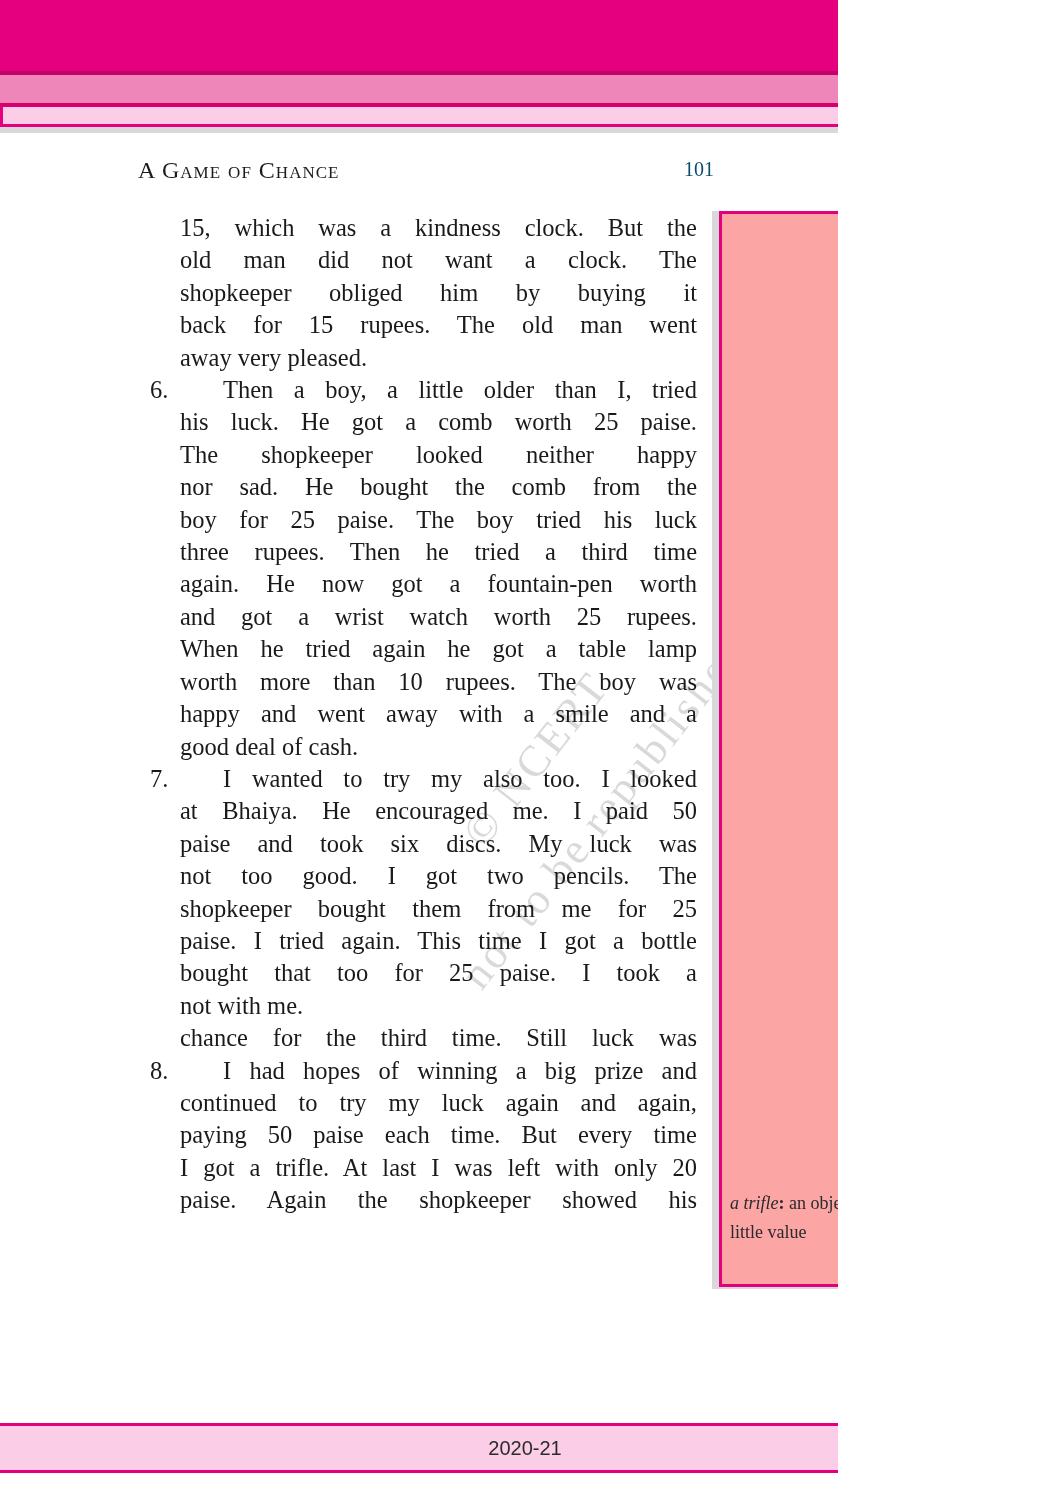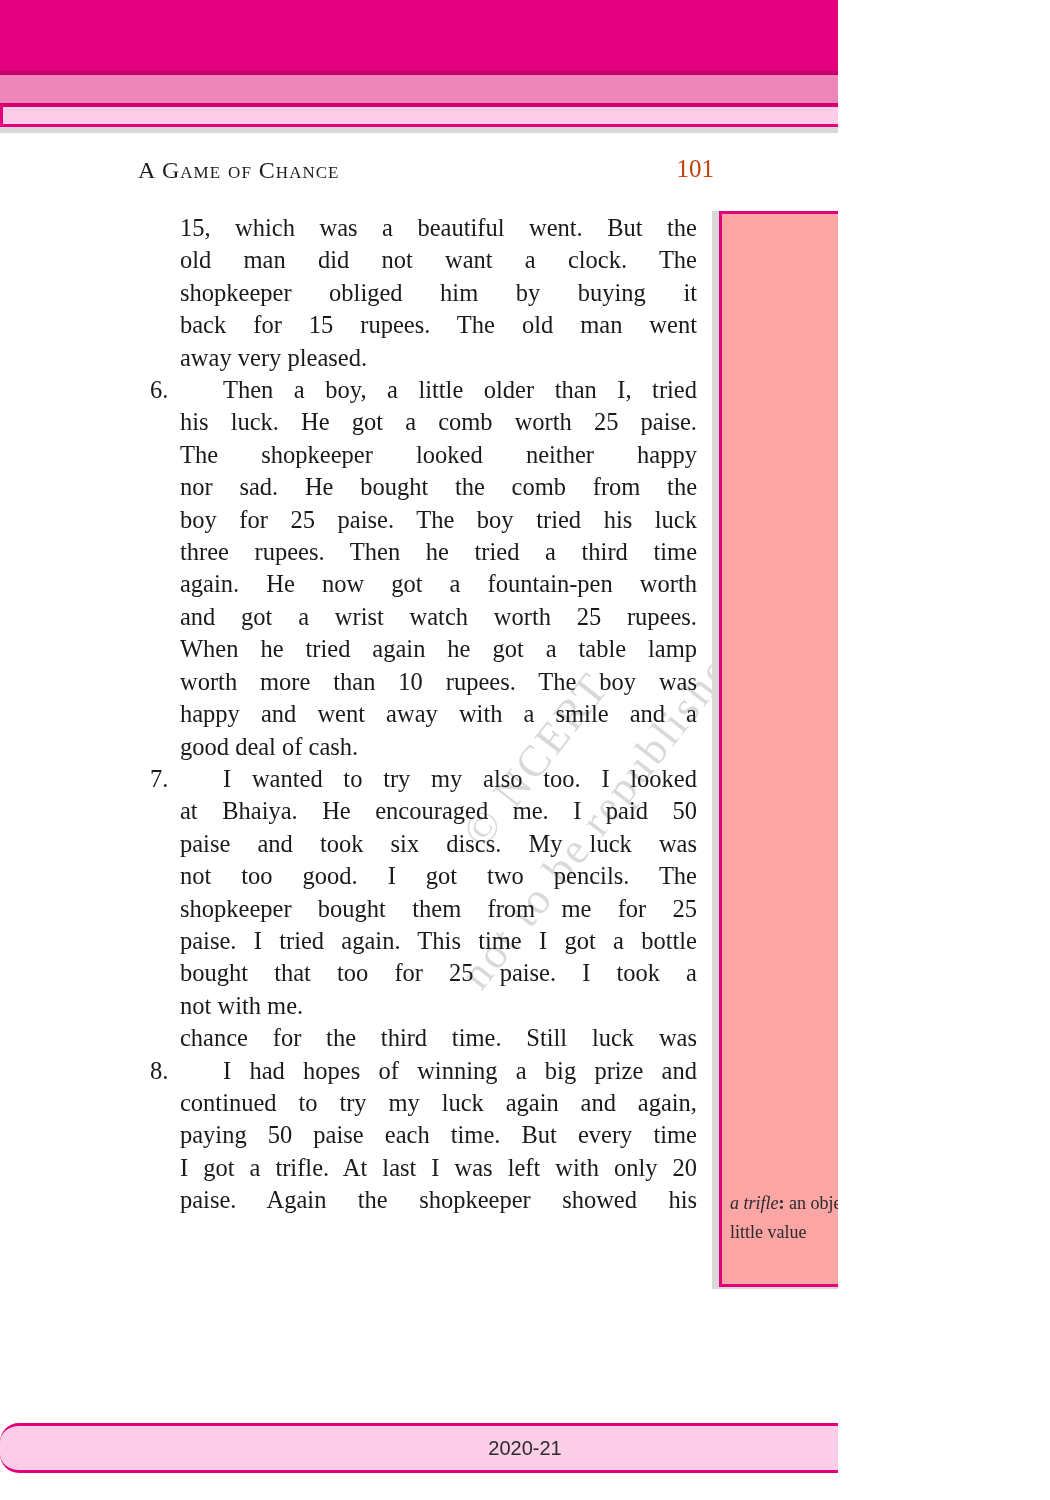--- a/index.html
+++ b/index.html
@@ -17,21 +17,21 @@
   .band-gray   { position:absolute; left:0; top:127px;width:1050px; height:6px;   background:#d9d9d9; }
   .cropmark-top {
     position:absolute; left:1013px; top:0; width:37px; height:33px;
     border-left:2px solid rgba(45,0,35,0.8); border-bottom:2px solid rgba(45,0,35,0.8);
   }
   
   .running-title {
     position:absolute; left:138px; top:155px; font-size:24px; line-height:30px;
     font-variant:small-caps; letter-spacing:1px; color:#1c1c1c;
   }
-  .page-number { position:absolute; top:154px; right:124px; font-size:25px; line-height:30px; color:#c2410c; }
+  .page-number { position:absolute; top:154px; right:124px; font-size:20px; line-height:30px; color:#0c4a6e; }
   
   .watermark {
     position:absolute; left:320px; top:700px; width:500px; z-index:1;
     transform:rotate(-52deg); text-align:center; line-height:86px;
     font-size:44px; letter-spacing:3px; color:#90959a; opacity:0.35; white-space:nowrap;
   }
   
   .text-column { position:absolute; left:180px; top:212px; width:517px; z-index:2; font-size:24.5px; }
   .para { position:relative; }
   .para-num { position:absolute; left:-30px; top:0; height:32.42px; line-height:32.42px; }
@@ -46,21 +46,21 @@
   .gloss-box {
     position:absolute; left:719px; top:211px; width:175px; height:1076px; z-index:4;
     background:#fca5a5; border:3px solid #e4007b;
   }
   .gloss { position:absolute; left:8px; top:975px; width:160px; font-size:18px; line-height:29px; color:#2a2a2a; }
   .gloss-term { font-style:italic; }
   .gloss-colon { font-weight:bold; }
   
   .footer-band {
     position:absolute; left:0; top:1423px; width:1050px; height:50px; z-index:5;
-    background:#fbcde6; border-top:3px solid #e4007b; border-bottom:3px solid #e4007b;border-radius:19px;
+    background:#fbcde6; border-top:3px solid #e4007b; border-bottom:3px solid #e4007b;
   }
   .footer-label {
     width:100%; text-align:center; line-height:44px;
     font-family:"Liberation Sans", sans-serif; font-size:20px; color:#2b2b2b;
   }
   .cropmark-bottom {
     position:absolute; left:1013px; top:1461px; width:37px; height:39px; z-index:6;
     border-left:2px solid #4d4d4d; border-top:2px solid #4d4d4d;
   }
 </style>
@@ -80,21 +80,21 @@
   <div class="running-title">A Game of Chance</div>
   <div class="page-number">101</div>
 
   <div class="watermark">
     <div>© NCERT</div>
     <div>not to be republished</div>
   </div>
 
   <div class="text-column">
       <div class="para">
-        <div class="line">15, which was a beautiful went. But the</div>
+        <div class="line">15, which was a kindness clock. But the</div>
         <div class="line">old man did not want a clock. The</div>
         <div class="line">shopkeeper obliged him by buying it</div>
         <div class="line">back for 15 rupees. The old man went</div>
         <div class="line no-just">away very pleased.</div>
       </div>
       <div class="para">
         <span class="para-num">6.</span>
         <div class="line first-indent">Then a boy, a little older than I, tried</div>
         <div class="line">his luck. He got a comb worth 25 paise.</div>
         <div class="line">The shopkeeper looked neither happy</div>

